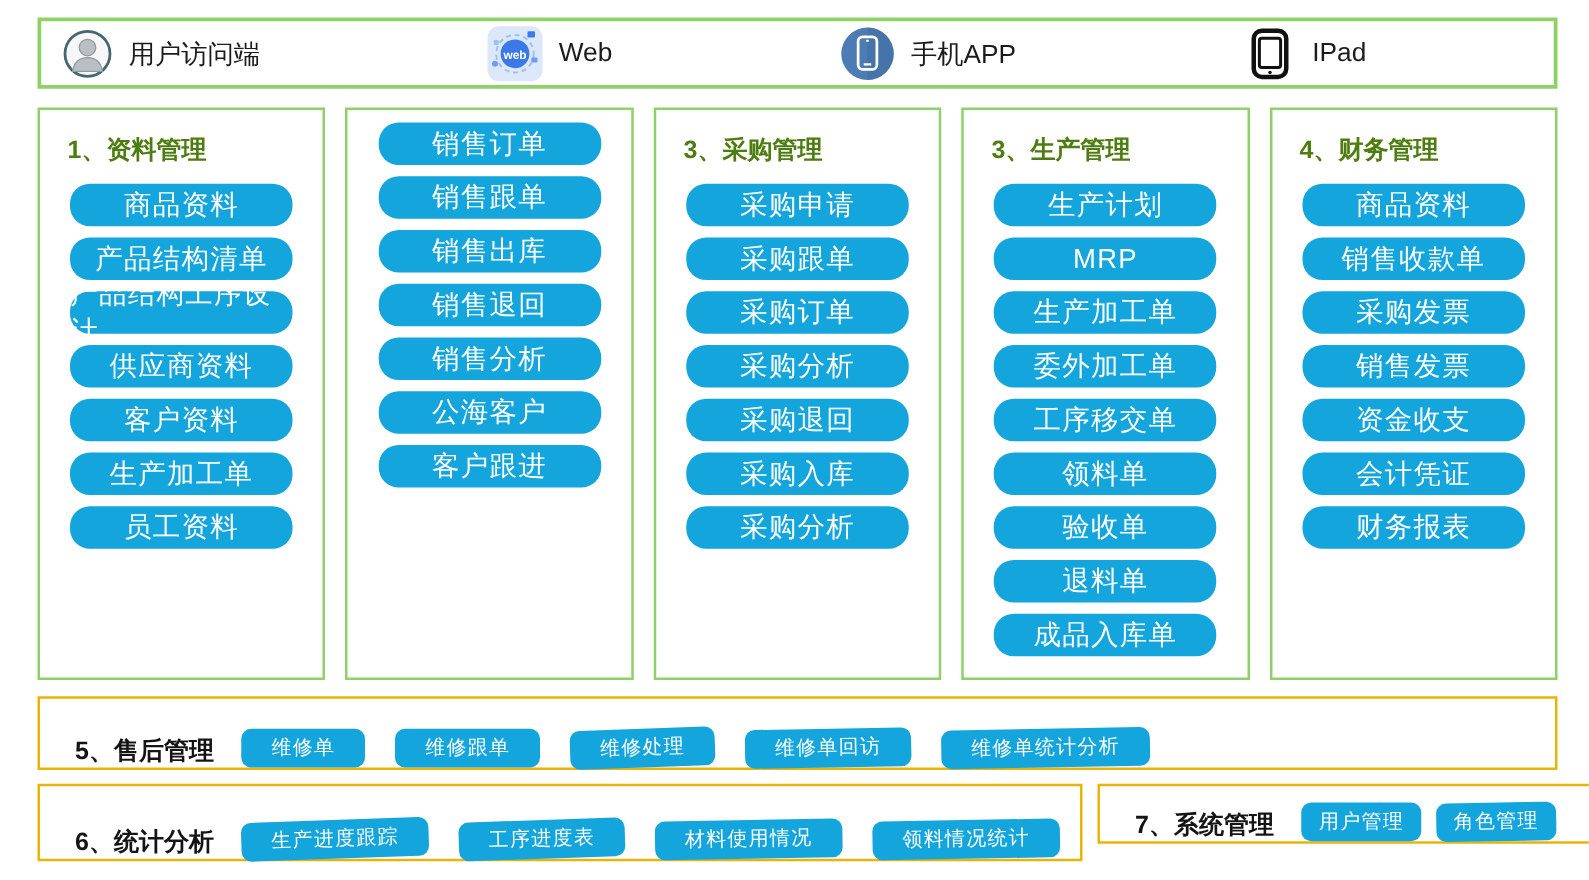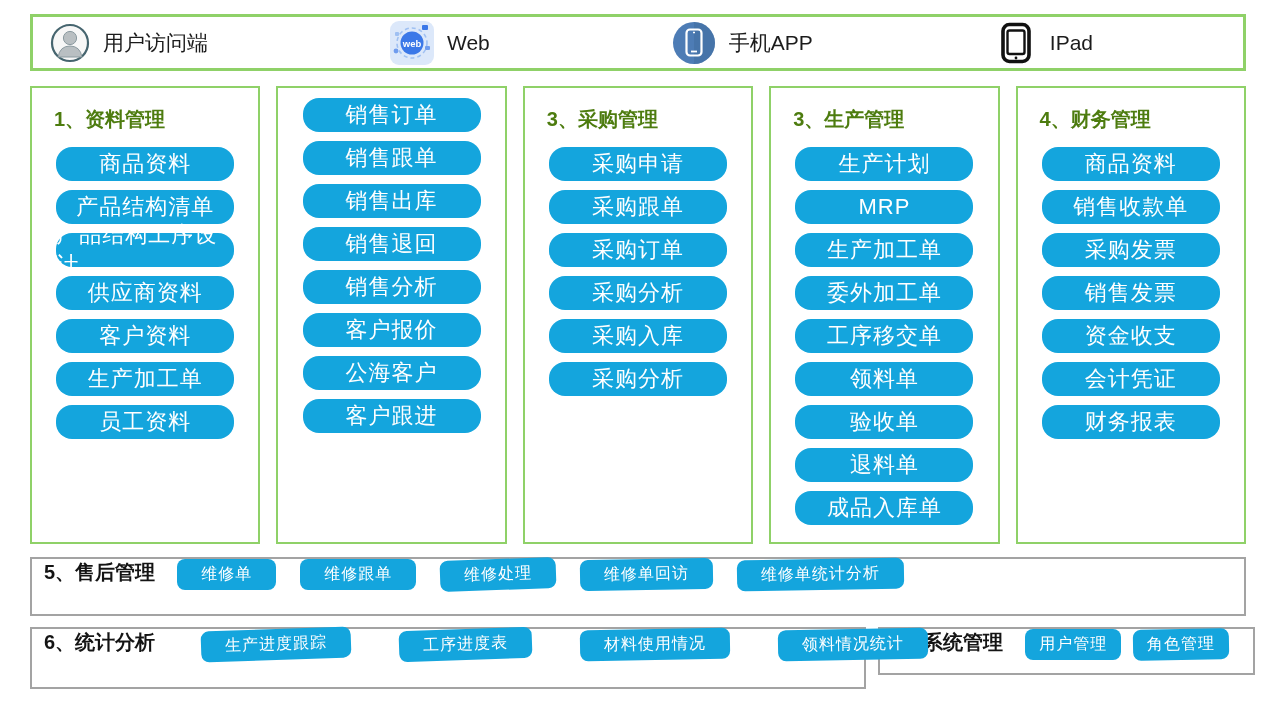--- a/index.html
+++ b/index.html
@@ -56,44 +56,44 @@
     display: flex;
     align-items: center;
     justify-content: center;
     font-size: 22px;
     letter-spacing: 1px;
     cursor: pointer;
   }
 
   
   .band {
-    border: 2px solid #a3a3a3;
+    border: 2px solid #eab308;
     display: flex;
-    align-items: flex-start;
-    padding: 0 12px;
+    align-items: flex-end;
+    padding: 0 28px;
   }
   .band-title {
     font-size: 20px;
     font-weight: 700;
     color: #141414;
     margin-right: 22px;
     white-space: nowrap;
   }
   .band .btn {
     width: auto;
     height: 31px;
     padding: 0 24px;
     margin: 0 24px 0 0;
     font-size: 16px;
     border-radius: 8px;
     white-space: nowrap;
   }
   .row-after-sales { margin-top: 13px; height: 59px; }
   .bottom-wrap { margin-top: 11px; display: flex; gap: 12px; }
-  .row-statistics { width: 836px; height: 62px; gap: 24px; }
+  .row-statistics { width: 836px; height: 62px; }
   .row-system { flex: 1; height: 48px; }
   .row-system .btn { padding: 0 14px; margin-right: 12px; }
   .t1 { transform: rotate(-2deg); }
   .t2 { transform: rotate(-1deg); }
 </style>
 </head>
 <body>
 
 <div class="page">
 
@@ -163,31 +163,31 @@
       <div class="btn">生产加工单</div>
       <div class="btn">员工资料</div>
     </div>
 
     <div class="col">
       <div class="btn">销售订单</div>
       <div class="btn">销售跟单</div>
       <div class="btn">销售出库</div>
       <div class="btn">销售退回</div>
       <div class="btn">销售分析</div>
-      <div class="btn">客户报价</div>
       <div class="btn">公海客户</div>
       <div class="btn">客户跟进</div>
     </div>
 
     <div class="col">
       <div class="col-title">3、采购管理</div>
       <div class="btn">采购申请</div>
       <div class="btn">采购跟单</div>
       <div class="btn">采购订单</div>
       <div class="btn">采购分析</div>
+      <div class="btn">采购退回</div>
       <div class="btn">采购入库</div>
       <div class="btn">采购分析</div>
     </div>
 
     <div class="col">
       <div class="col-title">3、生产管理</div>
       <div class="btn">生产计划</div>
       <div class="btn">MRP</div>
       <div class="btn">生产加工单</div>
       <div class="btn">委外加工单</div>

